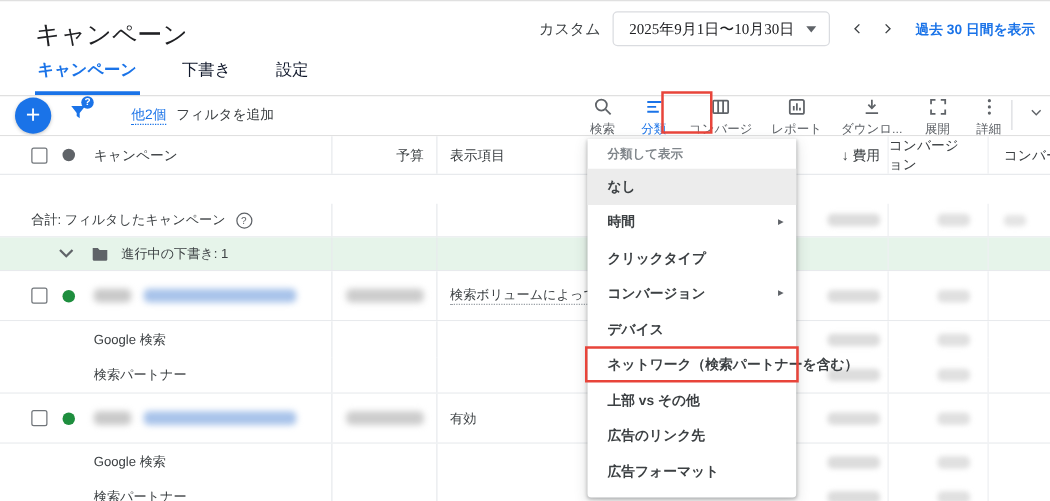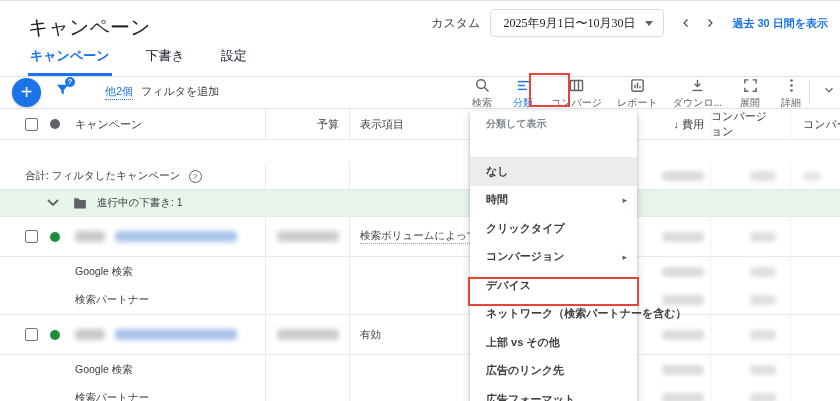--- a/index.html
+++ b/index.html
@@ -91,21 +91,21 @@
   .b-conv { width:26px; height:10px; background:#e0e0e0; filter:blur(2px); }
   .b-small { width:18px; height:9px; background:#e4e4e4; filter:blur(2px); }
 
   
   .menu { position:absolute; left:470px; top:110px; width:167px; background:#fff; z-index:10;
           box-shadow:0 1px 3px rgba(60,64,67,.35), 0 4px 10px rgba(60,64,67,.18);
           padding-bottom:6px; border-radius:0 0 3px 3px;font-weight:bold; }
   .menu-header { height:24px; line-height:26px; padding-left:16px; font-size:10px; color:#80868b; }
   .menu-item { height:28.5px; display:flex; align-items:center; justify-content:space-between;
                padding:0 10px 0 16px; font-size:11px; color:#3c4043; cursor:pointer; white-space:nowrap; }
-  .menu-item.hovered { background:#ececec;margin-top:22px; }
+  .menu-item.hovered { background:#ececec; }
   .submenu-arrow { color:#5f6368; font-size:9px; }
 
   
   .annotation { position:absolute; border:2px solid #e8443a; z-index:20; pointer-events:none; }
   .anno-segment { left:529px; top:72px; width:41px; height:34px; }
   .anno-network { left:468px; top:276px; width:171px; height:29px; }
 
   svg { display:block; }
 </style>
 </head>

